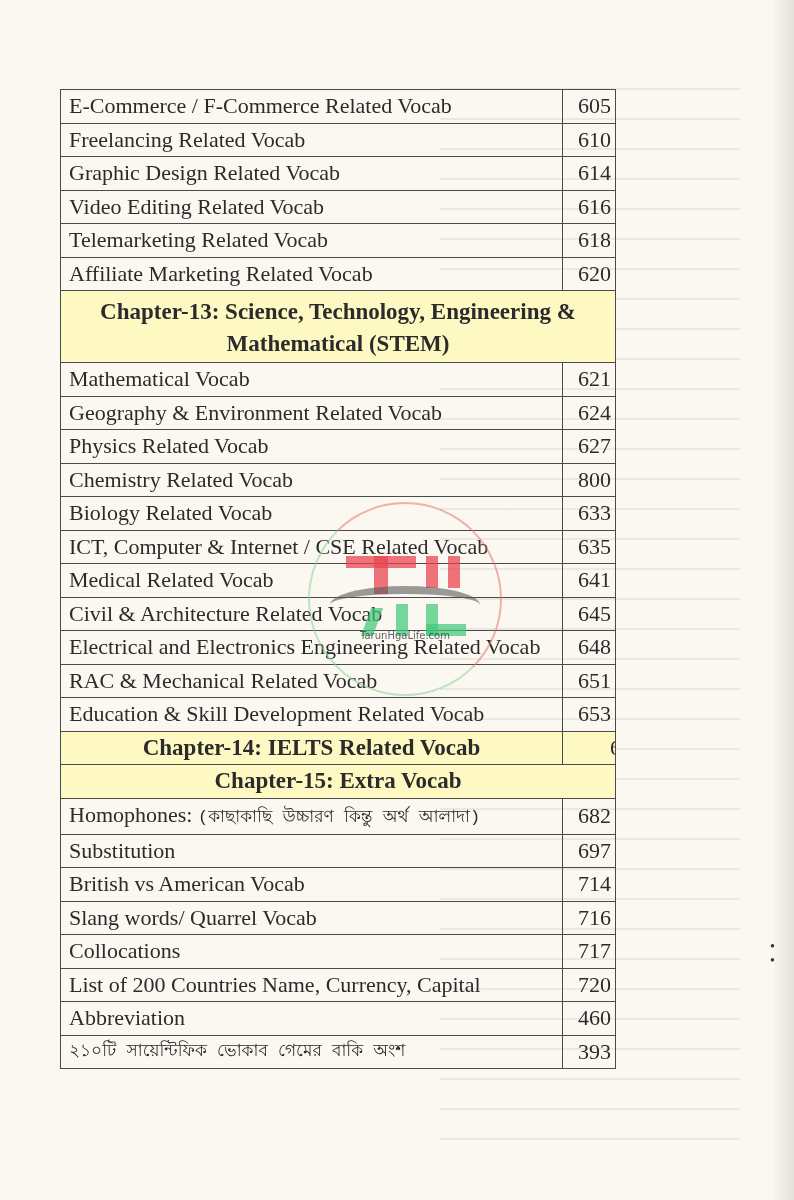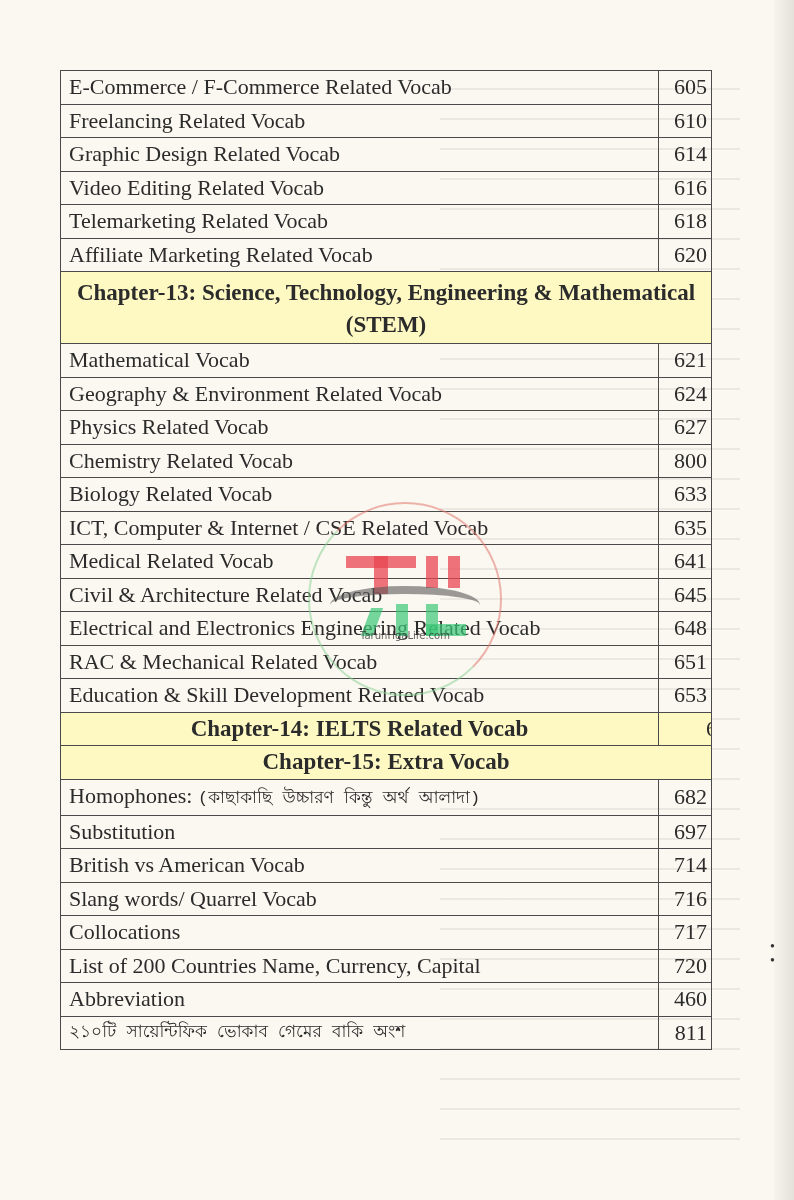--- a/index.html
+++ b/index.html
@@ -13,21 +13,21 @@
   .page-edge {
     position: absolute; top: 0; right: 0; width: 20px; height: 1200px;
     background: linear-gradient(to right, #f7f4ee, #e4e1db);
   }
   .bleed {
     position: absolute; top: 60px; left: 440px; width: 300px; height: 1080px;
     opacity: 0.12; pointer-events: none;
     background: repeating-linear-gradient(to bottom, transparent 0, transparent 28px, #777 28px, #777 30px);
   }
   table.toc {
-    position: absolute; left: 60px; top: 70px; width: 652px;
+    position: absolute; left: 60px; top: 89px; width: 556px;
     border-collapse: collapse; table-layout: fixed;
     font-size: 22px;
   }
   table.toc td {
     border: 1.5px solid #4a4a4a;
     padding: 0 8px;
     height: 32.5px;
     line-height: 32px;
     white-space: nowrap;
     overflow: hidden;
@@ -178,21 +178,21 @@
     <tr>
         <td>List of 200 Countries Name, Currency, Capital</td>
         <td class="page">720</td>
       </tr>
     <tr>
         <td>Abbreviation</td>
         <td class="page">460</td>
       </tr>
     <tr>
         <td class="bn">২১০টি সায়েন্টিফিক ভোকাব গেমের বাকি অংশ</td>
-        <td class="page">811</td>
+        <td class="page">393</td>
       </tr>
   </tbody>
 </table>
 
 <div class="watermark">
   <div class="wm-red">
     <span style="left:0;top:0;width:70px;height:12px;"></span>
     <span style="left:28px;top:0;width:14px;height:38px;"></span>
     <span style="left:80px;top:0;width:12px;height:32px;"></span>
     <span style="left:102px;top:0;width:12px;height:32px;"></span>

